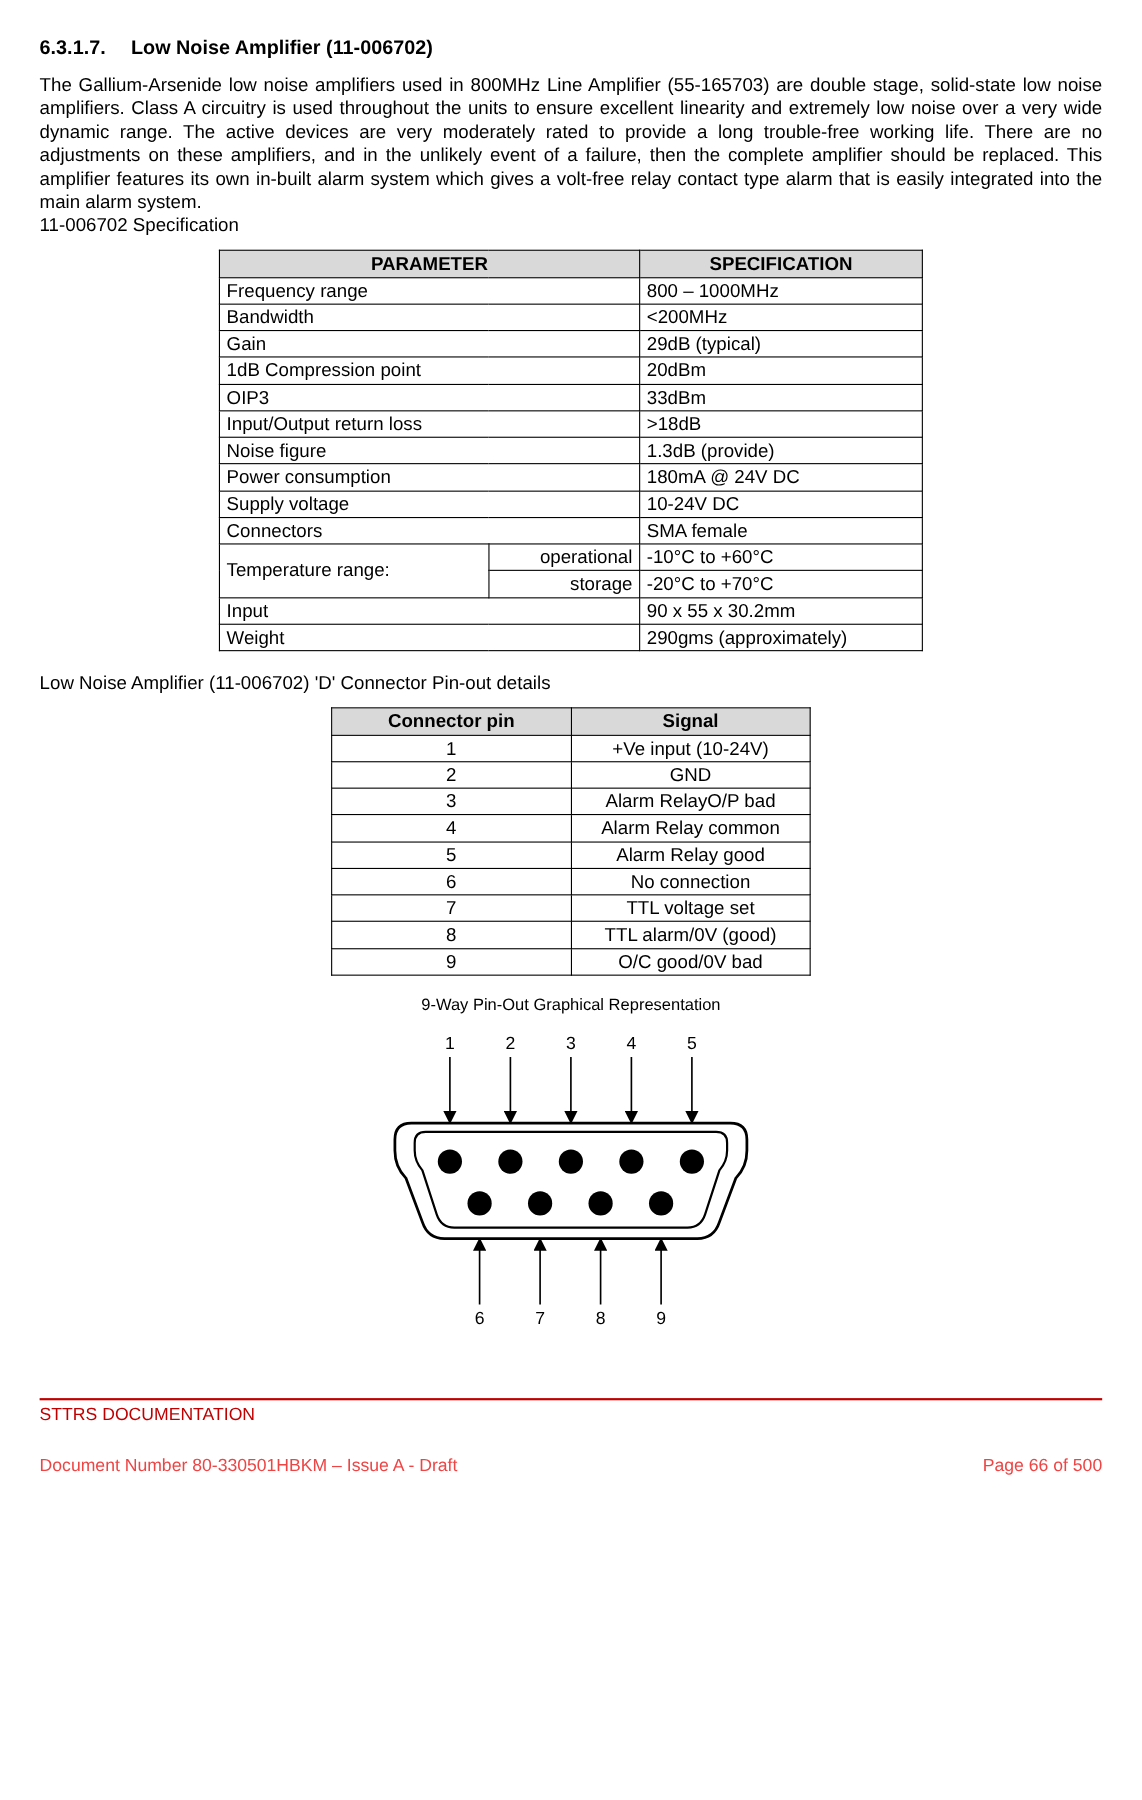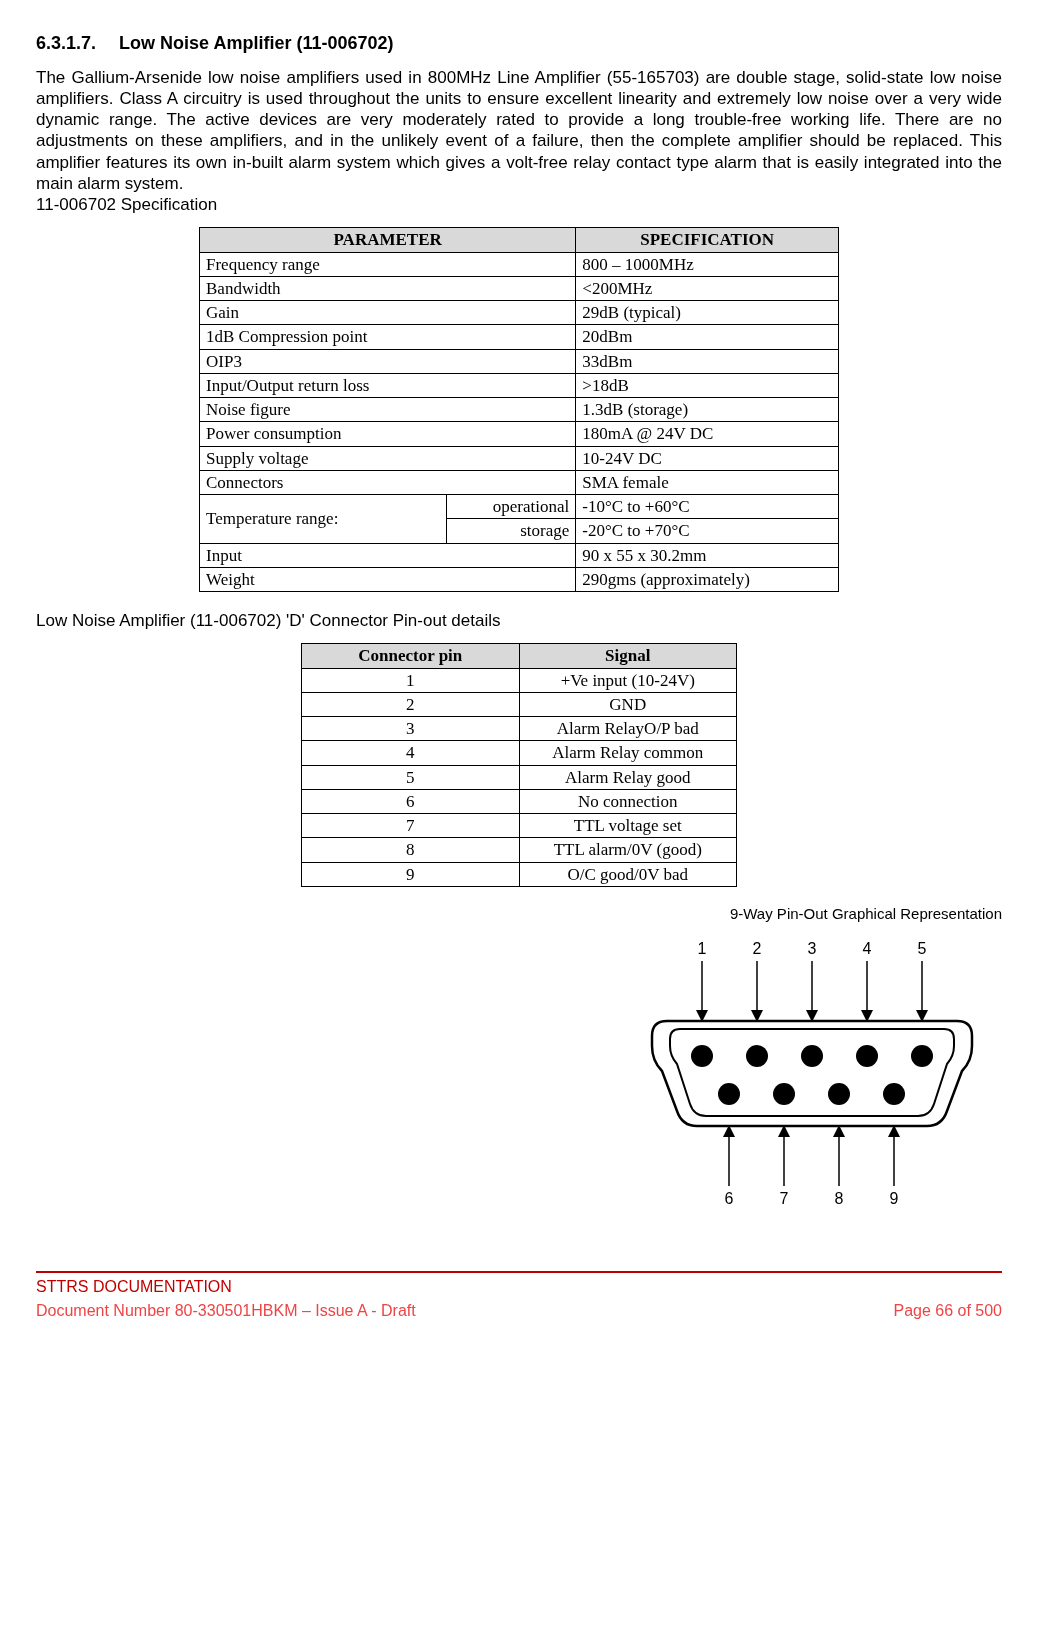--- a/index.html
+++ b/index.html
@@ -17,48 +17,47 @@
   }
   .heading .num { margin-right: 18px; }
   .body-text {
     text-align: justify;
     margin-bottom: 0;
   }
   .spec-title { margin-bottom: 12px; }
   table {
     border-collapse: collapse;
     margin: 0 auto 18px auto;
-    font-family: Liberation Serif, serif;
   }
   td, th {
     border: 1px solid #000;
     padding: 1px 6px;
     font-size: 17px;
   }
   th {
     background: #d9d9d9;
     font-weight: bold;
     text-align: center;
   }
   .spec-table { width: 640px; }
   .spec-table td.param { text-align: left; width: 50%; }
   .spec-table td.val { text-align: left; width: 50%; }
   .spec-table td.sub { text-align: right; padding-left: 46px; }
   .pin-table { width: 436px; }
   .pin-table td { text-align: center; }
   .pin-table td.pin { width: 50%; }
   .pin-table td.sig { width: 50%; }
-  .diagram-wrap { text-align: right; margin-top: 6px; }
+  .diagram-wrap { text-align: center; margin-top: 6px; }
   .diagram-caption { font-size: 15px; margin-bottom: 2px; }
   .footer-line {
     border: none;
     border-top: 2px solid #c00000;
     margin: 60px 0 4px 0;
   }
-  .footer-row1 { color: #c00000; font-size: 16px; margin-bottom: 4px; }
+  .footer-row1 { color: #c00000; font-size: 16px; margin-bottom: 26px; }
   .footer-row2 { color: #ef4444; font-size: 16px; display: flex; justify-content: space-between; }
 </style>
 </head>
 <body>
 
 <div class="heading">
   <span class="num">6.3.1.7.</span>
   <span>Low Noise Amplifier (11-006702)</span>
 </div>
 
@@ -93,21 +92,21 @@
       <tr>
         <td class="param" colspan="2">OIP3</td>
         <td class="val">33dBm</td>
       </tr>
       <tr>
         <td class="param" colspan="2">Input/Output return loss</td>
         <td class="val">&gt;18dB</td>
       </tr>
       <tr>
         <td class="param" colspan="2">Noise figure</td>
-        <td class="val">1.3dB (storage)</td>
+        <td class="val">1.3dB (provide)</td>
       </tr>
       <tr>
         <td class="param" colspan="2">Power consumption</td>
         <td class="val">180mA @ 24V DC</td>
       </tr>
       <tr>
         <td class="param" colspan="2">Supply voltage</td>
         <td class="val">10-24V DC</td>
       </tr>
       <tr>

